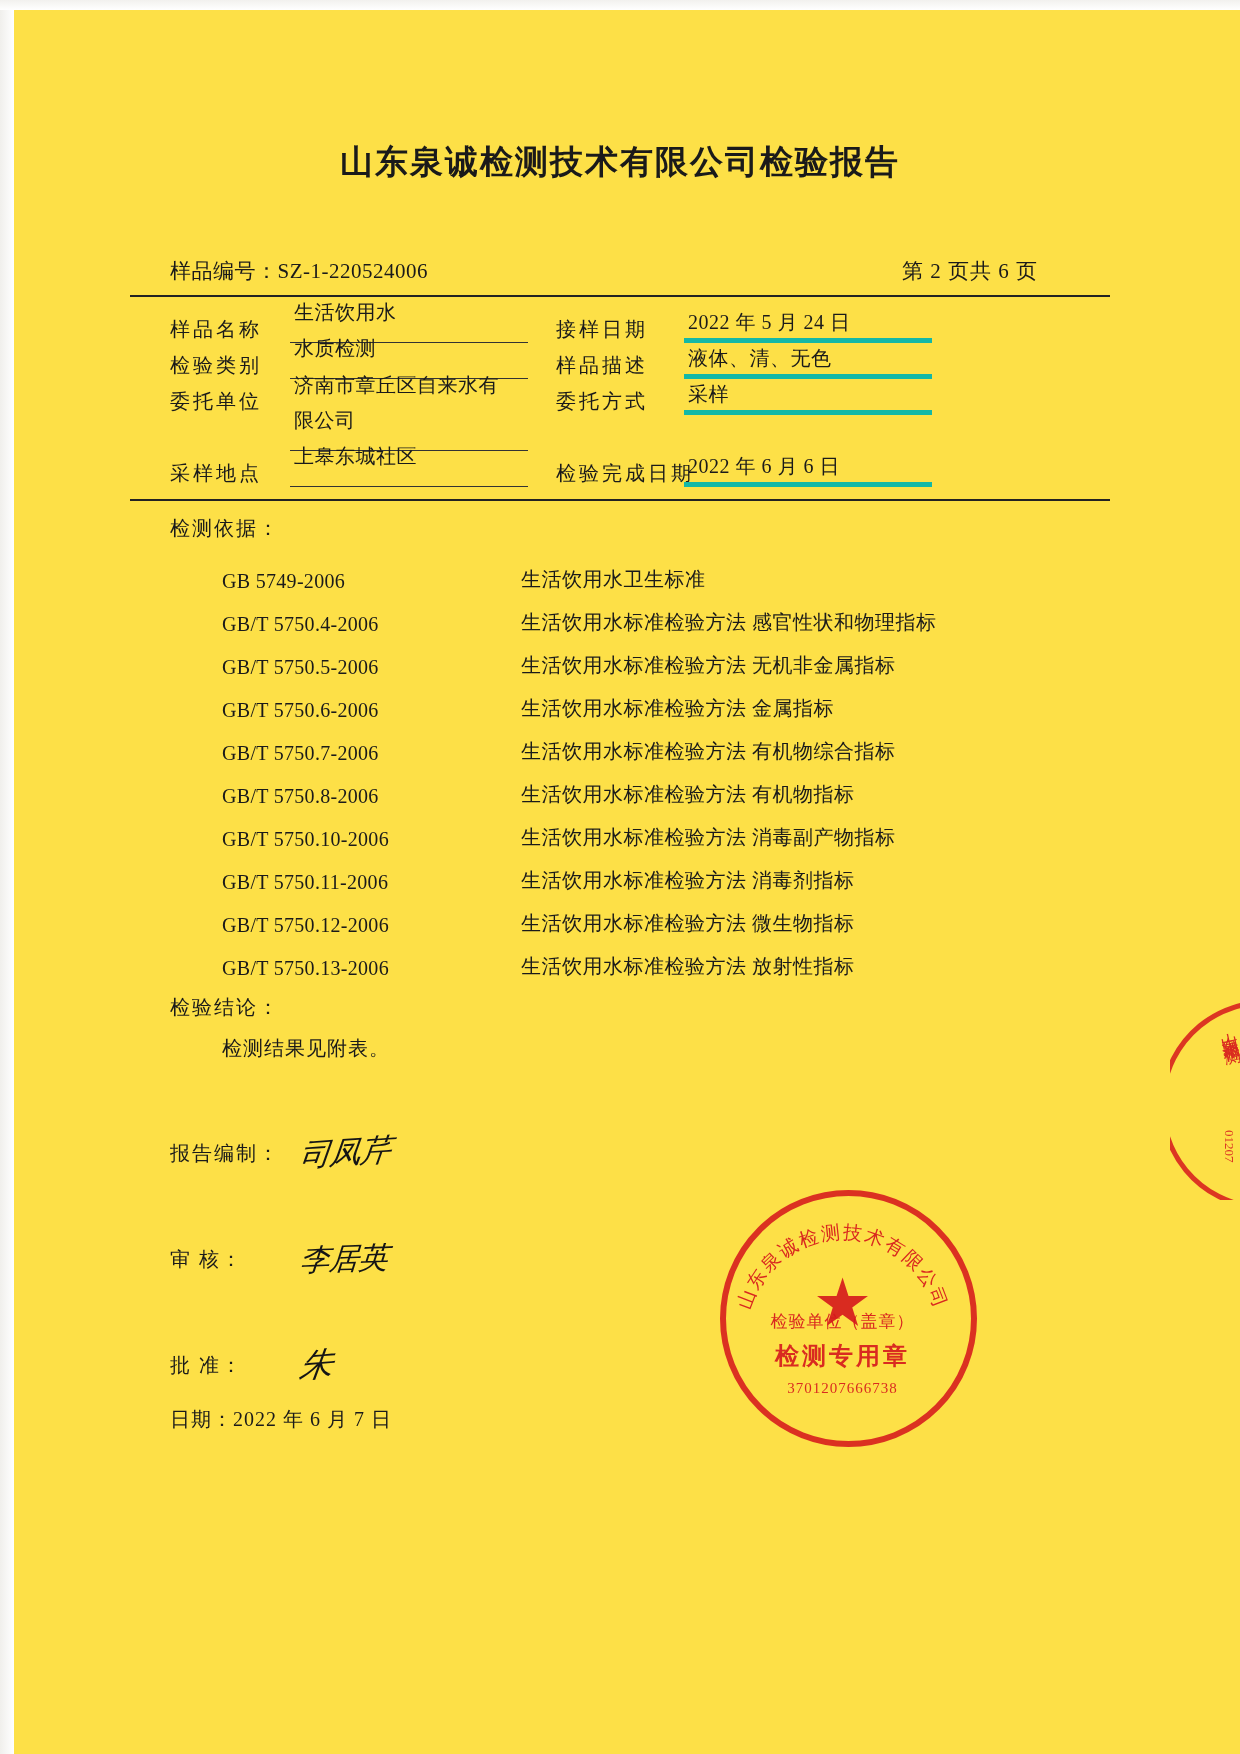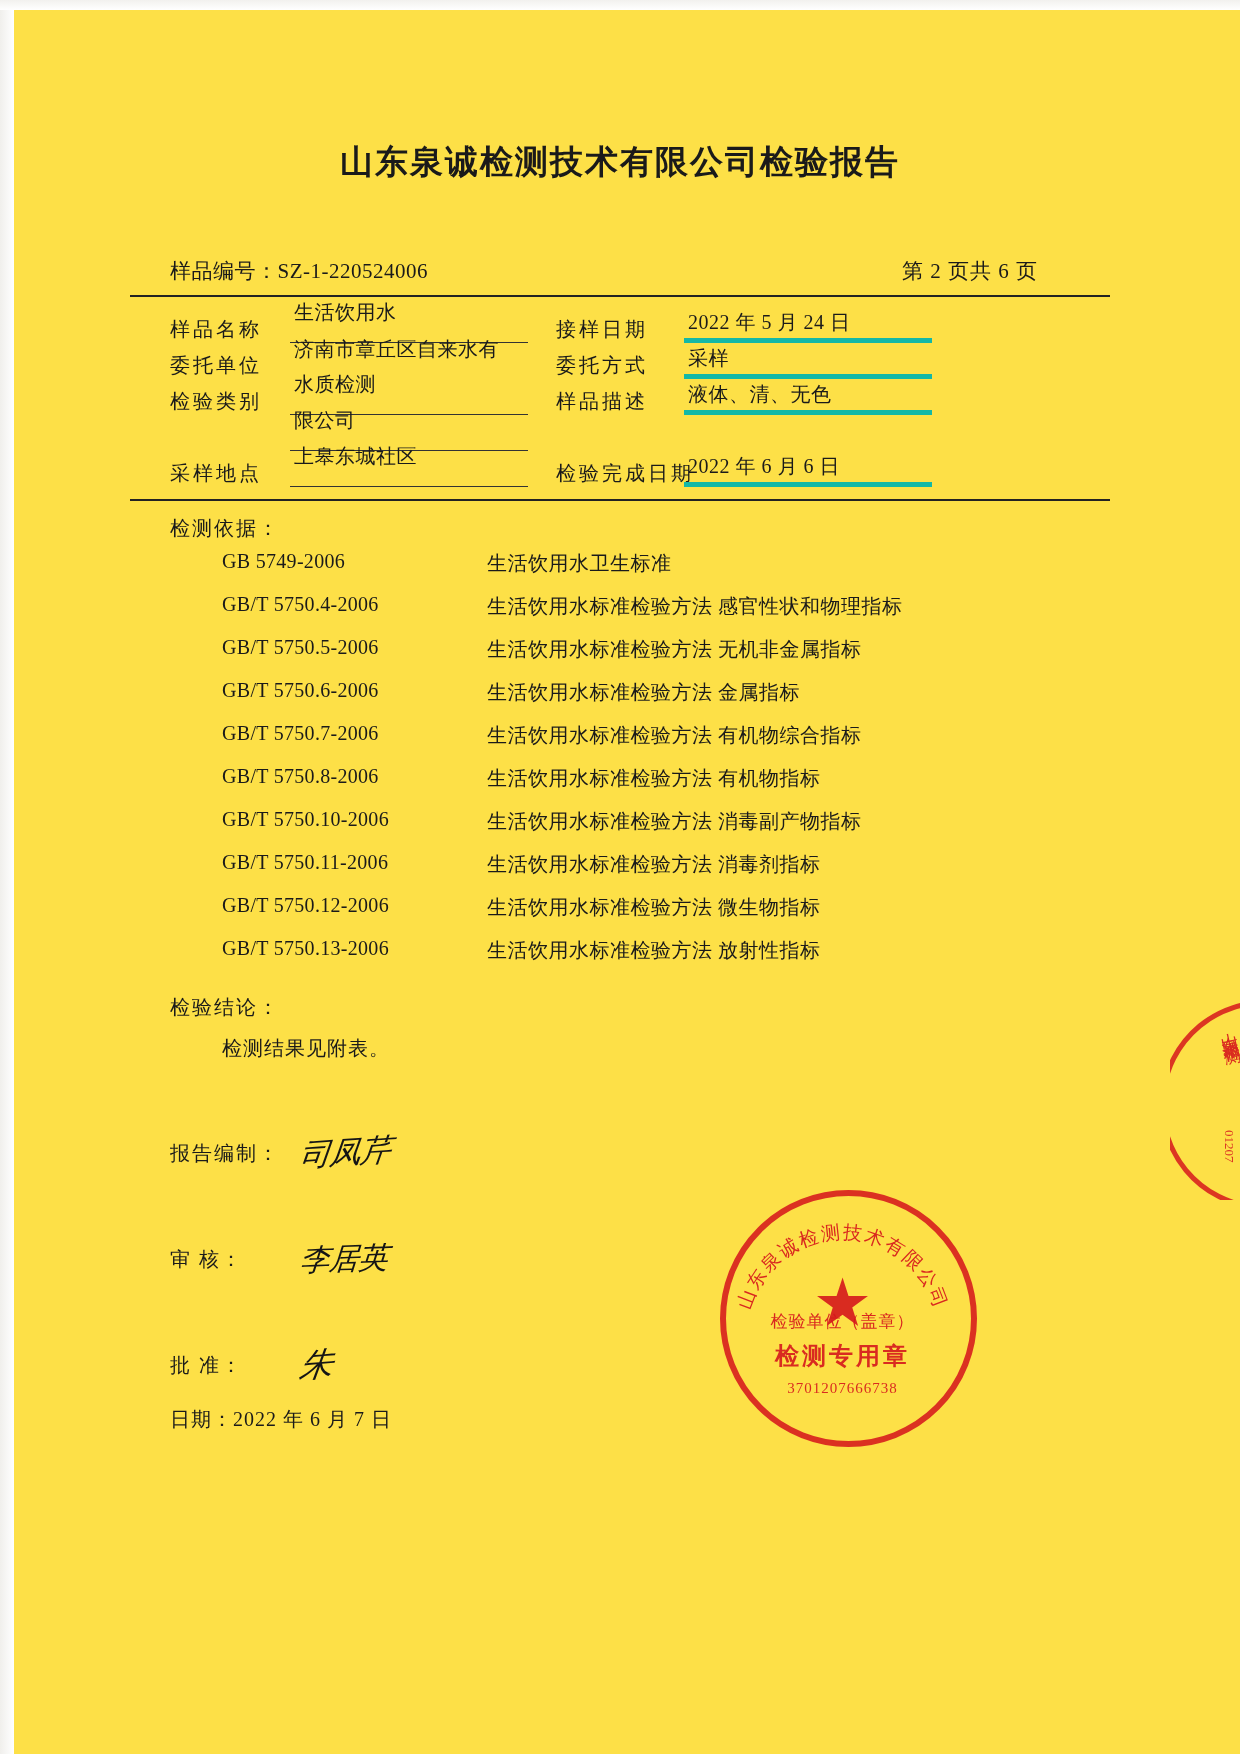--- a/index.html
+++ b/index.html
@@ -115,21 +115,22 @@
     padding-left: 40px;
   }
   .basis-list {
     margin-top: 8px;
     padding-left: 92px;
   }
   .basis-row {
     display: flex;
     font-size: 20px;
     height: 43px;
-    align-items: flex-start;
+    align-items: flex-end;
+    gap: 34px;
   }
   .basis-code {
     flex: 0 0 265px;
     letter-spacing: 0.3px;
   }
   .basis-name {
     letter-spacing: 0.5px;
   }
   .conclusion-head {
     font-size: 20px;
@@ -313,33 +314,33 @@
 
       <div class="info-line">
         <div class="lbl">样品名称</div>
         <div class="val">生活饮用水</div>
         <div class="gap"></div>
         <div class="lbl2">接样日期</div>
         <div class="val2">2022 年 5 月 24 日</div>
       </div>
 
       <div class="info-line">
+        <div class="lbl">检验类别</div>
+        <div class="val">水质检测</div>
+        <div class="gap"></div>
+        <div class="lbl2">样品描述</div>
+        <div class="val2">液体、清、无色</div>
+      </div>
+
+      <div class="info-line">
         <div class="lbl">委托单位</div>
         <div class="val noline">济南市章丘区自来水有</div>
         <div class="gap"></div>
         <div class="lbl2">委托方式</div>
         <div class="val2">采样</div>
-      </div>
-
-      <div class="info-line">
-        <div class="lbl">检验类别</div>
-        <div class="val">水质检测</div>
-        <div class="gap"></div>
-        <div class="lbl2">样品描述</div>
-        <div class="val2">液体、清、无色</div>
       </div>
 
       <div class="info-line">
         <div class="lbl"></div>
         <div class="val">限公司</div>
         <div class="gap"></div>
         <div class="lbl2"></div>
         <div class="val2 noline"></div>
       </div>
 

